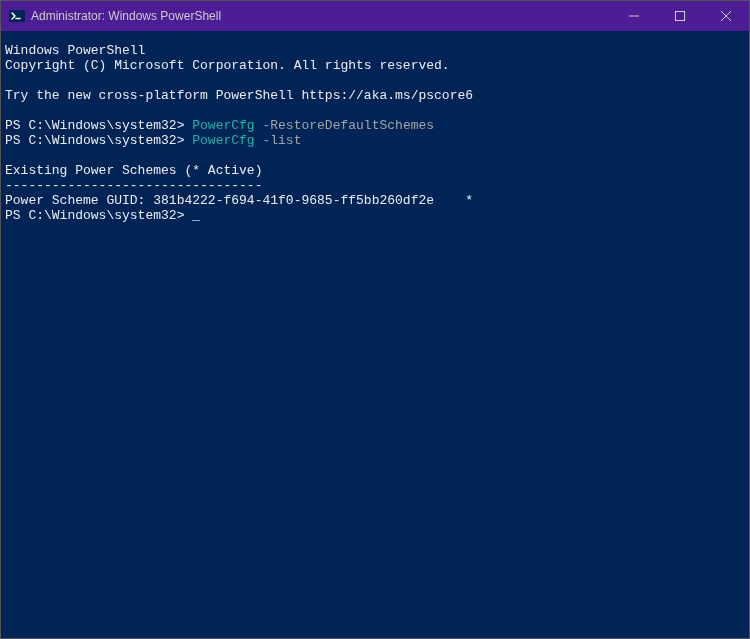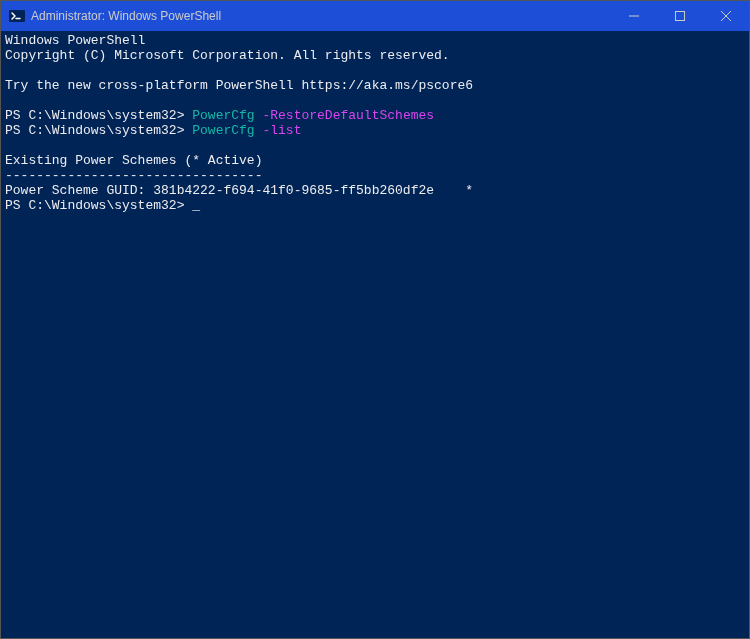--- a/index.html
+++ b/index.html
@@ -16,21 +16,21 @@
     }
     .window {
       width: 750px;
       height: 639px;
       display: flex;
       flex-direction: column;
       border: 1px solid #555;
     }
     .titlebar {
       height: 30px;
-      background: #1d4ed8;
+      background: #4c1d95;
       display: flex;
       align-items: center;
       color: #cccccc;
       font-family: 'Segoe UI', Tahoma, sans-serif;
       font-size: 12px;
     }
     .titlebar-icon {
       width: 16px;
       height: 16px;
       margin-left: 8px;
@@ -54,30 +54,30 @@
       justify-content: center;
       color: #cccccc;
       cursor: pointer;
     }
     .terminal {
       flex: 1;
       background: #012456;
       color: #eeedf0;
       font-size: 13px;
       line-height: 15px;
-      padding: 2px 4px;
+      padding: 12px 4px;
       white-space: pre;
       overflow: hidden;
       letter-spacing: 0px;
     }
     .cmd-yellow {
       color: #14b8a6;
     }
     .cmd-gray {
-      color: #d946ef;
+      color: #a3a3a3;
     }
     .line {
       display: block;
     }
   </style>
 </head>
 <body>
 
 <div class="window">
   <div class="titlebar">

